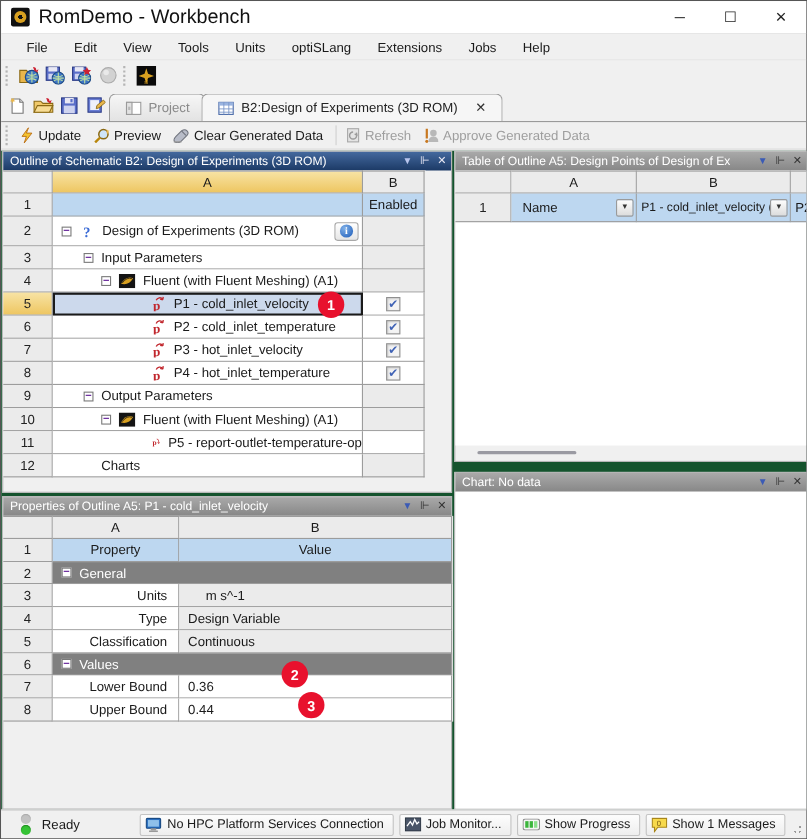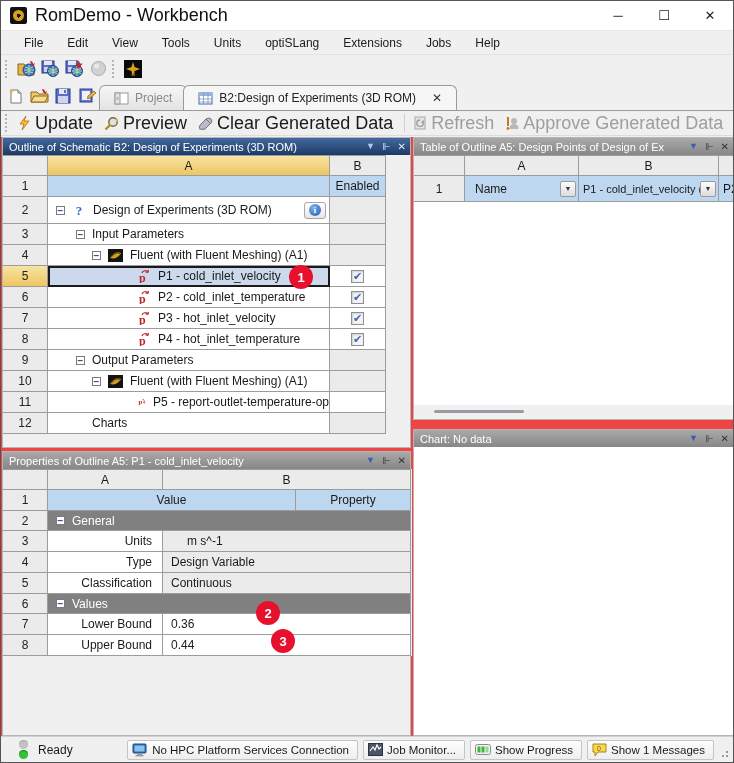--- a/index.html
+++ b/index.html
@@ -26,25 +26,25 @@
   .grip { width:5px; height:18px; border-left:2px dotted #b5b5b5; margin:0 4px 0 2px; }
   .tbtn { width:24px; height:22px; display:flex; align-items:center; justify-content:center; border-radius:2px; }
   .tabrow { height:29px; display:flex; align-items:flex-end; background:#f0f0f0; position:relative; border-bottom:1px solid #9a9a9a; }
   .smallicons { display:flex; align-items:center; height:100%; padding-left:2px; }
   .tab { display:flex; align-items:center; gap:6px; height:25px; padding:0 14px; border:1px solid #9a9a9a; border-bottom:none;
          border-radius:6px 6px 0 0; margin-right:-4px; position:relative; }
   .tab.inactive { background: linear-gradient(#f6f6f6,#e3e3e3); color:#8a8a8a; z-index:1; }
   .tab.active { background: #f6f6f6; color:#222; z-index:2; }
   .tab .closex { margin-left:10px; font-weight:bold; font-size:12px; color:#333; }
   .toolbar2 { height:25px; display:flex; align-items:center; background:#f0f0f0; padding-left:2px; border-bottom:1px solid #dcdcdc;}
-  .tb2-item { display:flex; align-items:center; gap:4px; padding:2px 7px 2px 4px; font-size:18px; }
+  .tb2-item { display:flex; align-items:center; gap:4px; padding:2px 7px 2px 4px; font-size:12px; }
   .tb2-item.disabled { color:#9e9e9e; }
   .tb2-sep { width:1px; height:18px; background:#cfcfcf; margin:0 4px; }
   
-  .main { position:absolute; left:0; right:0; top:136px; bottom:26px; background:#ef4444; }
+  .main { position:absolute; left:0; right:0; top:136px; bottom:26px; background:#14532d; }
   .panel { position:absolute; background:#f0f0f0; border:1px solid #b5b5b5; }
   .ptitle { height:17px; display:flex; align-items:center; padding:0 4px 0 6px; font-size:11px; color:#fff; }
   .ptitle.blue { background: linear-gradient(#44699e, #1c3althirty); background: linear-gradient(#44699e, #1c3a66); }
   .ptitle.gray { background: linear-gradient(#a9a9a9, #878787); }
   .ptitle .sp { margin-left:auto; display:flex; align-items:center; gap:7px; }
   .ptitle .ticon { font-size:10px; line-height:1; color:#e8e8f4; }
   .ptitle .ticon.dd { color:#b8c6ee; font-size:9px; }
   
   .grid { position:absolute; background:#f0f0f0; }
   .grow { display:flex; }
@@ -435,22 +435,22 @@
       <div class="grid" style="left:0; top:17px; width:409px;">
 
         <div class="grow" style="height:21px;">
           <div class="cell numcell" style="width:45px; border-top:1px solid #9c9c9c;"></div>
           <div class="cell hdrcell" style="width:115px; border-top:1px solid #9c9c9c;">A</div>
           <div class="cell hdrcell" style="width:248px; border-top:1px solid #9c9c9c;">B</div>
         </div>
 
         <div class="grow" style="height:21px;">
           <div class="cell numcell" style="width:45px;">1</div>
+          <div class="cell bluecell" style="width:115px;">Property</div>
           <div class="cell bluecell" style="width:248px;">Value</div>
-          <div class="cell bluecell" style="width:115px;">Property</div>
         </div>
 
         <div class="grow" style="height:20px;">
           <div class="cell numcell" style="width:45px;">2</div>
           <div class="cell groupcell" style="width:363px; gap:7px; padding-left:8px;">
             <span class="exp">−</span>
             <span>General</span>
           </div>
         </div>
 

